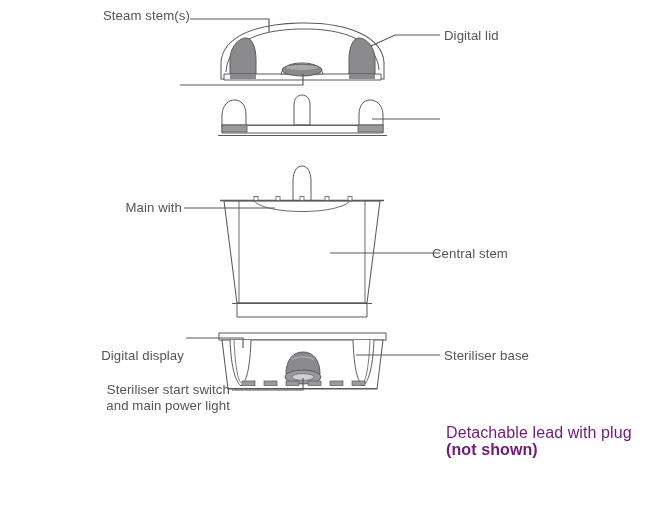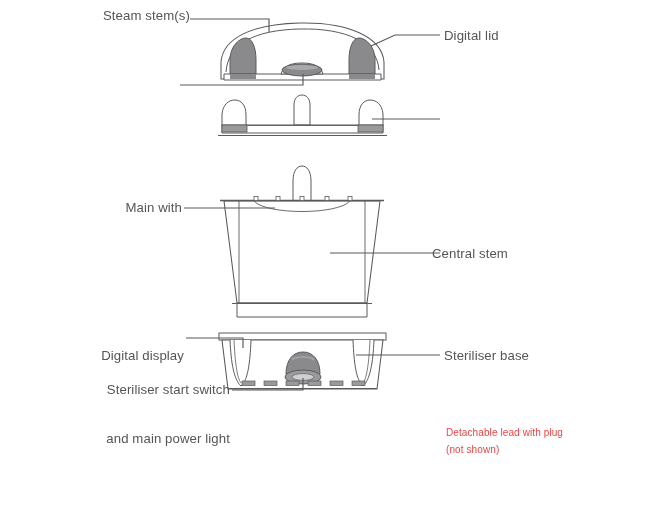--- a/index.html
+++ b/index.html
@@ -14,21 +14,21 @@
   .lbl{
     position:absolute;
     font-size:13.2px;
     line-height:16.5px;
     color:#555556;
     white-space:pre;
     letter-spacing:0.1px;
   }
   .lbl.right{text-align:left;}
   .lbl.left{text-align:right;}
-  .note{font-size:10px;line-height:17px;color:#ef4444;}
+  .note{font-size:16px;line-height:17px;color:#701a75;}
 </style>
 </head>
 <body>
 
 <div id="diagram-root">
 
   <svg id="scene" viewBox="0 0 663 511">
 
     <g>
 
@@ -137,18 +137,18 @@
     </g>
   </svg>
 
   <div class="lbl left" style="left:78px;  top:8px;   width:112px;">Steam stem(s)</div>
   <div class="lbl right" style="left:444px; top:28px;">Digital lid</div>
   <div class="lbl left" style="left:60px;  top:200px; width:122px;">Main with</div>
   <div class="lbl right" style="left:432px; top:246px;">Central stem</div>
   <div class="lbl left" style="left:62px;  top:320px; width:122px;margin-top:28px;">Digital display</div>
   <div class="lbl right" style="left:444px; top:348px;">Steriliser base</div>
   <div class="lbl left" style="left:36px;  top:382px; width:194px;">Steriliser start switch</div>
-  <div class="lbl left" style="left:36px;  top:398px; width:194px;margin-top:33px;">and main power light</div>
+  <div class="lbl left" style="left:36px;  top:398px; width:194px;">and main power light</div>
 
   <div class="lbl note" style="left:446px; top:424px;">Detachable lead with plug</div>
-  <div class="lbl note" style="left:446px; top:441px;">(not shown)</div>
+  <div class="lbl note" style="left:446px; top:441px;font-weight:bold;">(not shown)</div>
 
 </div>
 
 </body></html>

